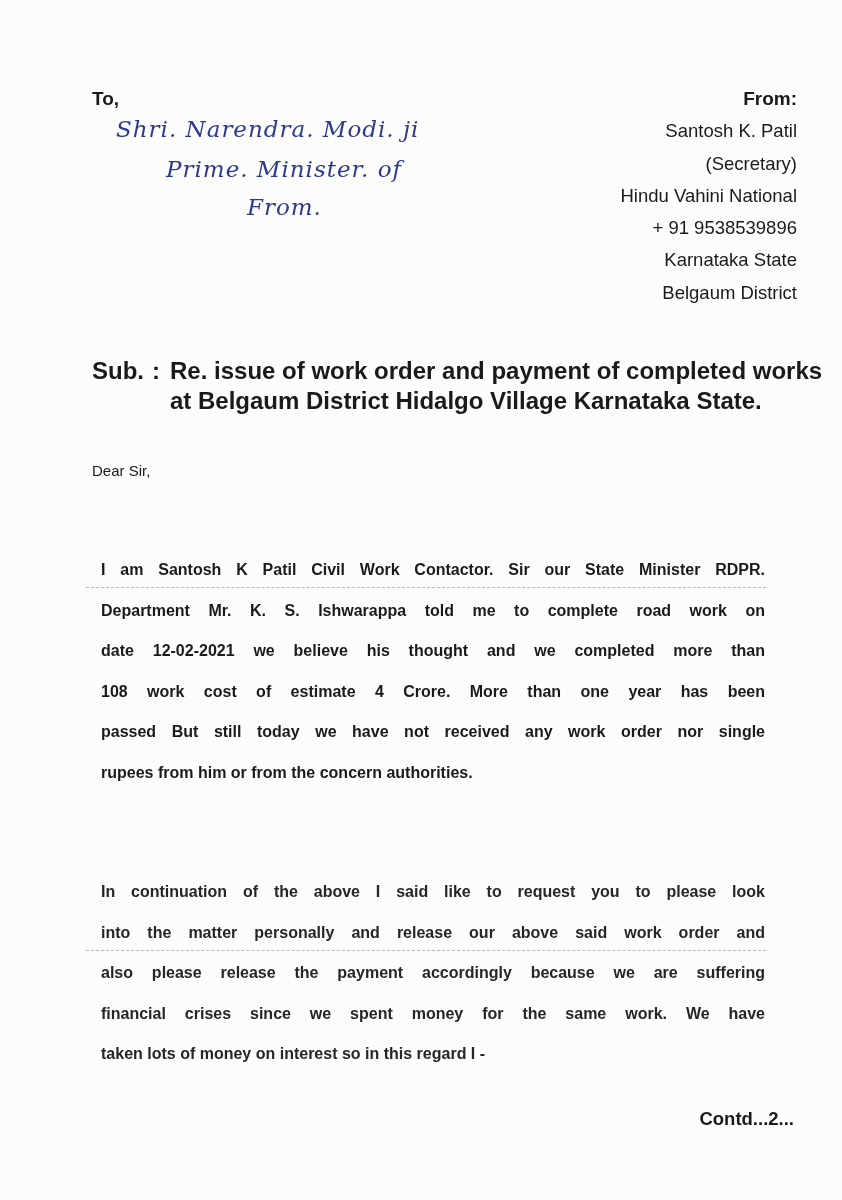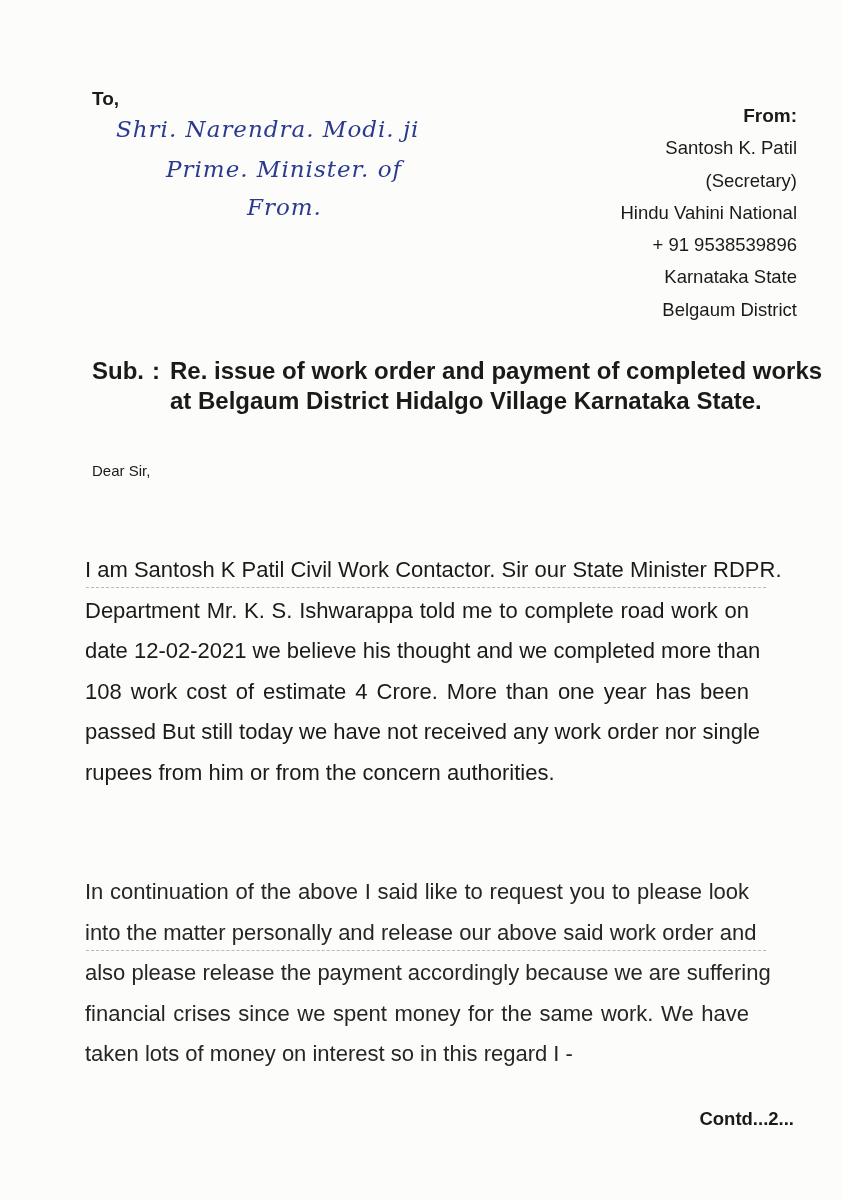--- a/index.html
+++ b/index.html
@@ -9,28 +9,28 @@
     }
     .page { position: absolute; left: 0; top: 0; width: 842px; height: 1200px; background: #fcfcfb; padding-left: 40px; }
     .to-label { position: absolute; left: 92px; top: 88px; font-weight: bold; font-size: 19px; }
     .hand {
       position: absolute; color: #2b3a8f; font-family: "DejaVu Serif", serif; font-style: italic;
       font-size: 23px; letter-spacing: 1px; white-space: nowrap;
     }
     .hand.l1 { left: 116px; top: 116px; }
     .hand.l2 { left: 166px; top: 156px; }
     .hand.l3 { left: 247px; top: 194px; }
-    .from-block { position: absolute; right: 85px; top: 100px; text-align: right; font-size: 18.5px; line-height: 32.3px; }
+    .from-block { position: absolute; right: 85px; top: 83px; text-align: right; font-size: 18.5px; line-height: 32.3px; }
     .from-block .from-label { font-weight: bold; font-size: 19px; }
     .subject { position: absolute; left: 92px; top: 356px; font-weight: bold; font-size: 24px; line-height: 30px; }
     .subject .sub-label { display: inline-block; width: 60px; }
     .subject .sub-colon { display: inline-block; width: 18px; }
     .subject .sub-line2 { padding-left: 78px; }
     .salutation { position: absolute; left: 92px; top: 462px; font-size: 15px; }
-    .para { position: absolute; left: 85px; width: 664px; font-size: 22px; line-height: 40.6px; text-align: justify; }
+    .para { position: absolute; left: 101px; width: 664px; font-size: 16px; line-height: 40.6px; text-align: justify; font-weight: bold; }
     .para .ln { display: block; text-align: justify; text-align-last: justify; white-space: nowrap; }
     .para .ln.last { text-align-last: left; }
     .para1 { top: 550px; }
     .para2 { top: 872px; color: #262626; }
     .rule { position: absolute; height: 0; border-top: 1px dashed #b9b9b9; }
     .rule.r1 { left: 86px; width: 680px; top: 587px; }
     .rule.r2 { left: 86px; width: 680px; top: 950px; }
     .contd { position: absolute; right: 88px; top: 1108px; font-weight: bold; font-size: 18.5px; text-align: center; }
   </style>
 </head>

